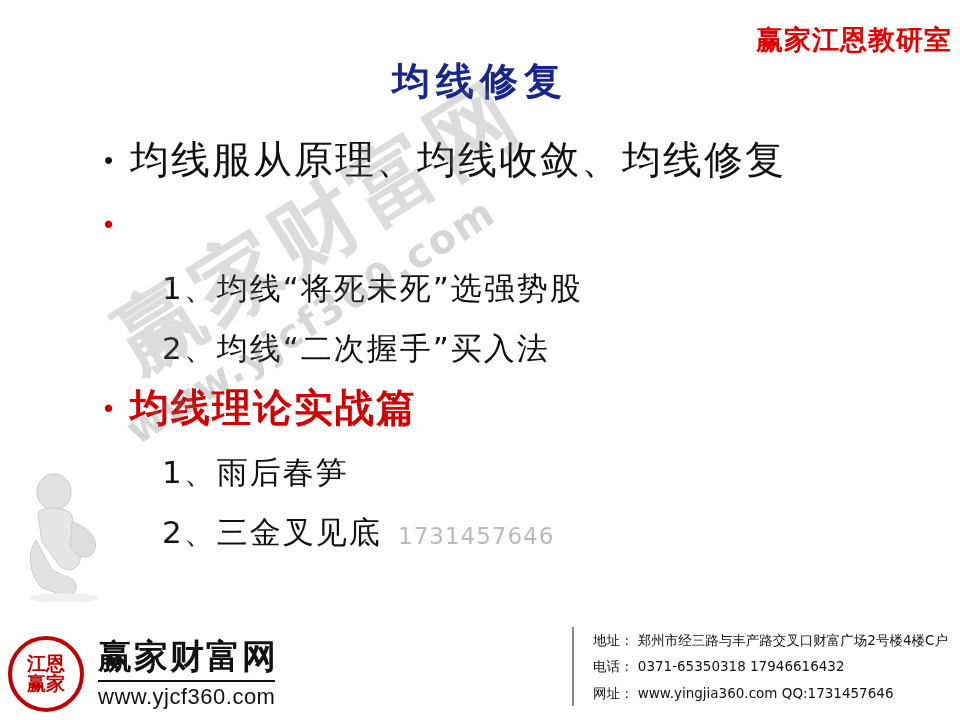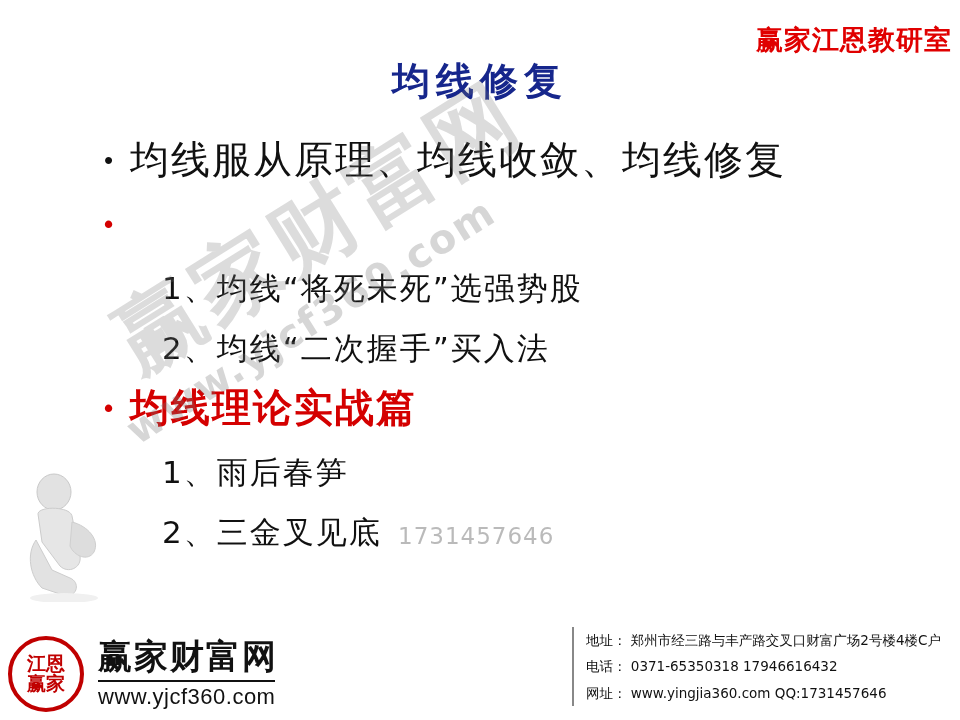--- a/index.html
+++ b/index.html
@@ -172,20 +172,21 @@
     border-left: 2px solid #888;
     padding-left: 12px;
     width: 372px;
   }
   .footer-info div {
     font-family: "DejaVu Sans", sans-serif;
     font-size: 13.5px;
     color: #111111;
     line-height: 1.95;
     white-space: nowrap;
+    margin-left: 7px;
   }
 </style>
 </head>
 <body>
 
 <div id="slide">
 
   <div class="brand-top">赢家江恩教研室</div>
 
   <div class="slide-title">均线修复</div>

